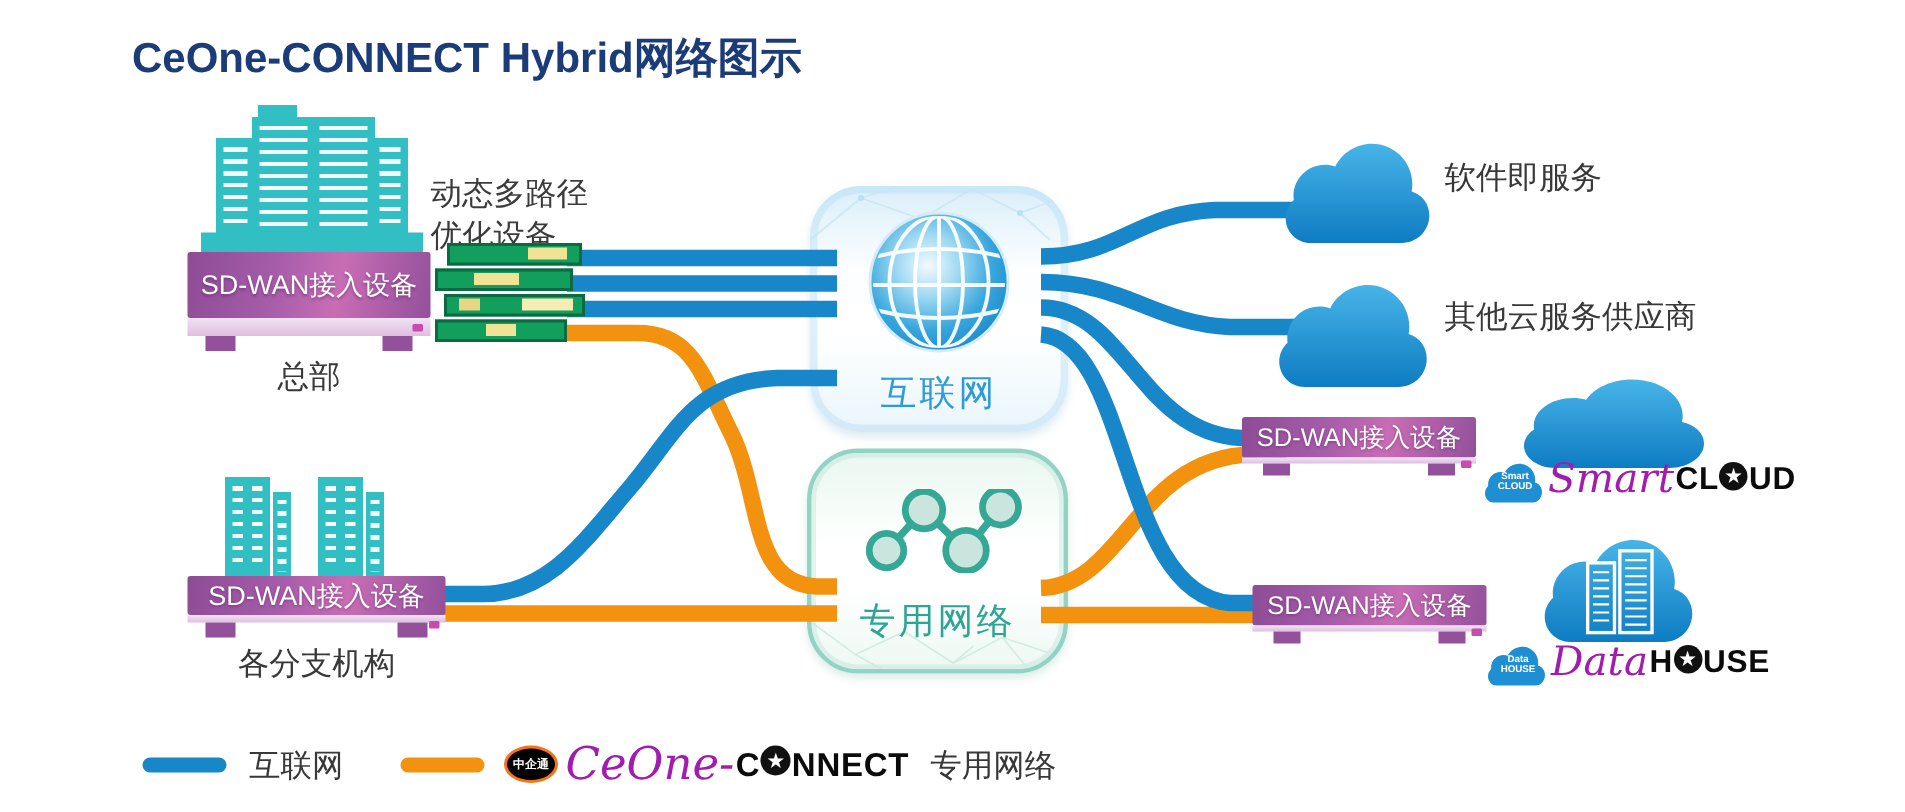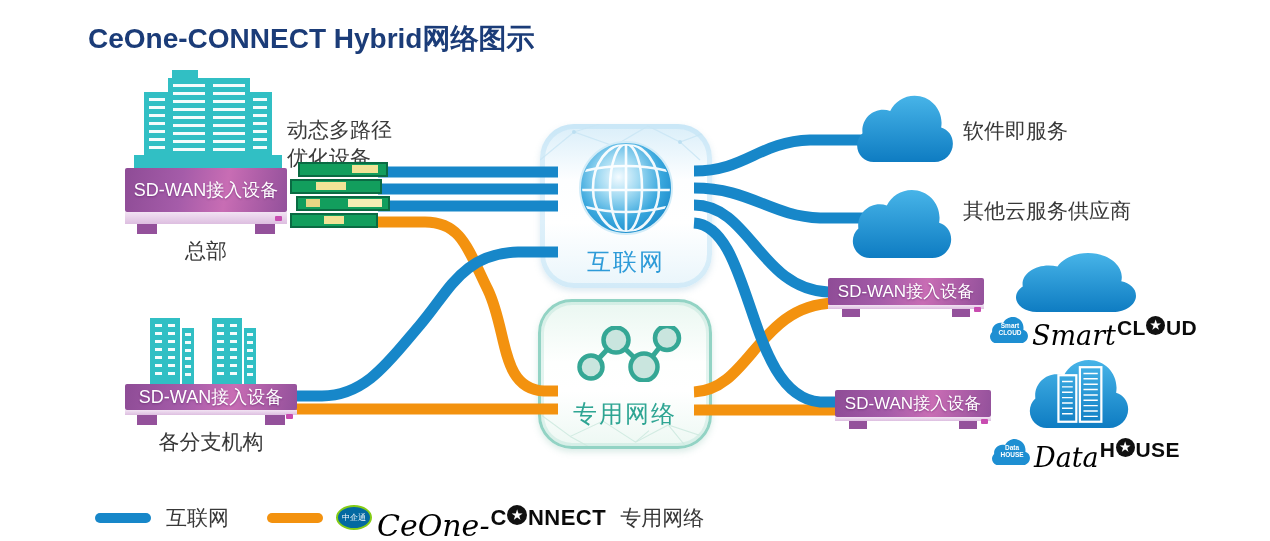--- a/index.html
+++ b/index.html
@@ -82,34 +82,34 @@
   
   .cloud-svg{position:absolute;z-index:3;}
 
   
   .logo-row{position:absolute;display:flex;align-items:center;z-index:3;}
   .mini-badge{position:relative;width:38px;height:27px;flex:0 0 auto;margin-right:2px;}
   .mini-badge svg{position:absolute;inset:0;}
   .mini-badge span{position:absolute;left:4px;right:2px;top:8px;color:#fff;font-size:6.5px;
     line-height:7px;font-weight:bold;text-align:center;}
   .logo-italic{font-family:"DejaVu Serif","Liberation Serif",serif;font-style:italic;
-    font-size:27px;color:#000000;margin:16px 1px 0 2px;}
+    font-size:27px;color:#a21caf;margin:0 1px 0 2px;}
   .logo-bold{font-size:21px;font-weight:800;color:#0b0b0b;letter-spacing:.5px;display:flex;align-items:flex-start;}
   .star-o{display:inline-flex;align-items:center;justify-content:center;width:19px;height:19px;
     background:#111;border-radius:50%;color:#fff;font-size:12px;line-height:1;margin:0 .5px;}
 
   
   .legend{position:absolute;left:95px;top:492px;display:flex;align-items:center;z-index:3;}
   .lg-swatch{width:56px;height:10px;border-radius:5px;flex:0 0 auto;}
   .lg-blue{background:#1787C9;margin-right:15px;}
   .lg-orange{background:#F3920F;margin-right:13px;}
   .lg-text{font-size:21px;color:#383838;}
   .lg-gap{width:38px;}
-  .ceone-badge{width:36px;height:25px;border-radius:50%;background:#0369a1;border:2px solid #84cc16;
-    color:#fff;font-size:8px;font-weight:normal;display:flex;align-items:center;justify-content:center;
+  .ceone-badge{width:36px;height:25px;border-radius:50%;background:#000000;border:2px solid #f97316;
+    color:#fff;font-size:8px;font-weight:bold;display:flex;align-items:center;justify-content:center;
     flex:0 0 auto;margin-right:3px;}
   .lg-private{margin-left:14px;}
 </style>
 </head>
 <body>
 
 <div class="stage">
 
   <svg width="0" height="0" style="position:absolute">
     <defs>
@@ -256,21 +256,21 @@
     <div class="foot" style="left:12px;bottom:-10px"></div>
     <div class="foot" style="right:12px;bottom:-10px"></div>
     <div class="led" style="right:4px;bottom:-4px"></div>
   </div>
 
   <div class="site-label" style="left:125px;top:428px;width:172px">各分支机构</div>
 
   <svg class="cloud-svg" style="left:852px;top:88px" width="106" height="74" viewBox="0 0 110 85">
     <path fill="url(#cg)" d="M96.5,45.5c0.3-1.8,0.5-3.6,0.5-5.5c0-17.1-13.9-31-31-31C53.8,9,43.1,16.1,38,26.4C35.5,25.5,32.8,25,30,25C16.7,25,6,35.7,6,49c0,1,0.1,2,0.2,3C2.4,55.5,0,60.5,0,66c0,10.5,8.5,19,19,19h70c11.6,0,21-9.4,21-21C110,54.8,104.4,47.9,96.5,45.5z"></path>
   </svg>
-  <div class="cloud-label" style="top:117px">软件即服务</div>
+  <div class="cloud-label" style="top:104px">软件即服务</div>
 
   <svg class="cloud-svg" style="left:848px;top:182px" width="108" height="76" viewBox="0 0 110 85">
     <path fill="url(#cg)" d="M96.5,45.5c0.3-1.8,0.5-3.6,0.5-5.5c0-17.1-13.9-31-31-31C53.8,9,43.1,16.1,38,26.4C35.5,25.5,32.8,25,30,25C16.7,25,6,35.7,6,49c0,1,0.1,2,0.2,3C2.4,55.5,0,60.5,0,66c0,10.5,8.5,19,19,19h70c11.6,0,21-9.4,21-21C110,54.8,104.4,47.9,96.5,45.5z"></path>
   </svg>
   <div class="cloud-label" style="top:197px">其他云服务供应商</div>
 
   <div class="bar rbar rbar1">
     <div class="bar-body">SD-WAN接入设备</div>
     <div class="bar-strip"></div>
     <div class="foot" style="left:14px;bottom:-8px;width:18px;height:8px"></div>

